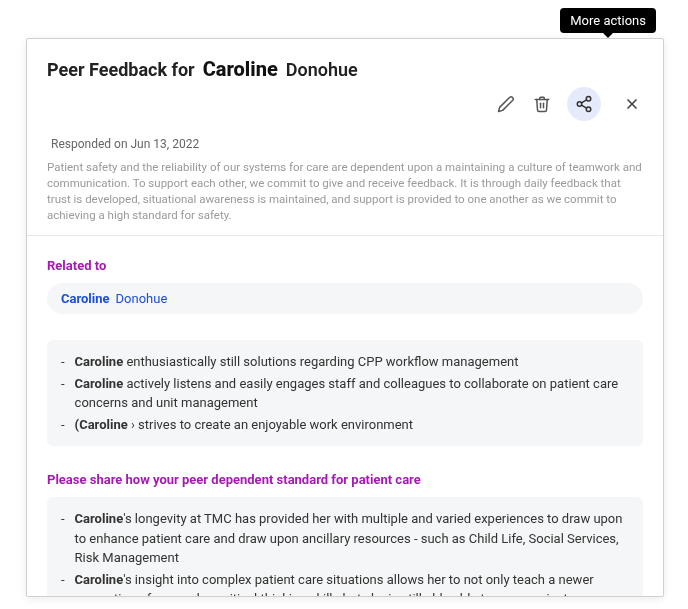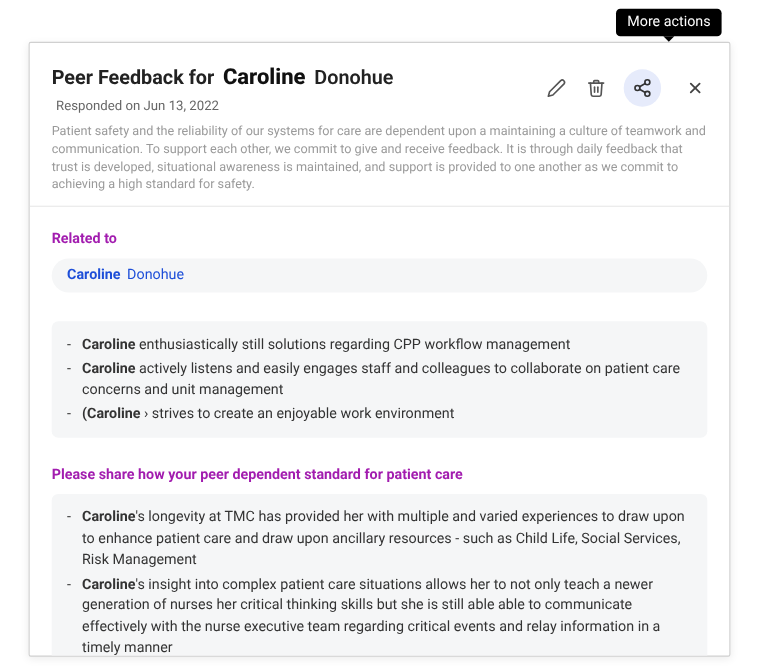--- a/index.html
+++ b/index.html
@@ -75,20 +75,21 @@
     }
     .title-last {
       font-size: 18px;
       font-weight: 600;
       color: #222;
     }
     .responded {
       font-size: 12px;
       color: #666;
       margin-left: 4px;
+      margin-top: 48px;
     }
     .action-icons {
       display: flex;
       align-items: center;
       gap: 14px;
     }
     .icon-btn {
       width: 22px;
       height: 22px;
       display: flex;

